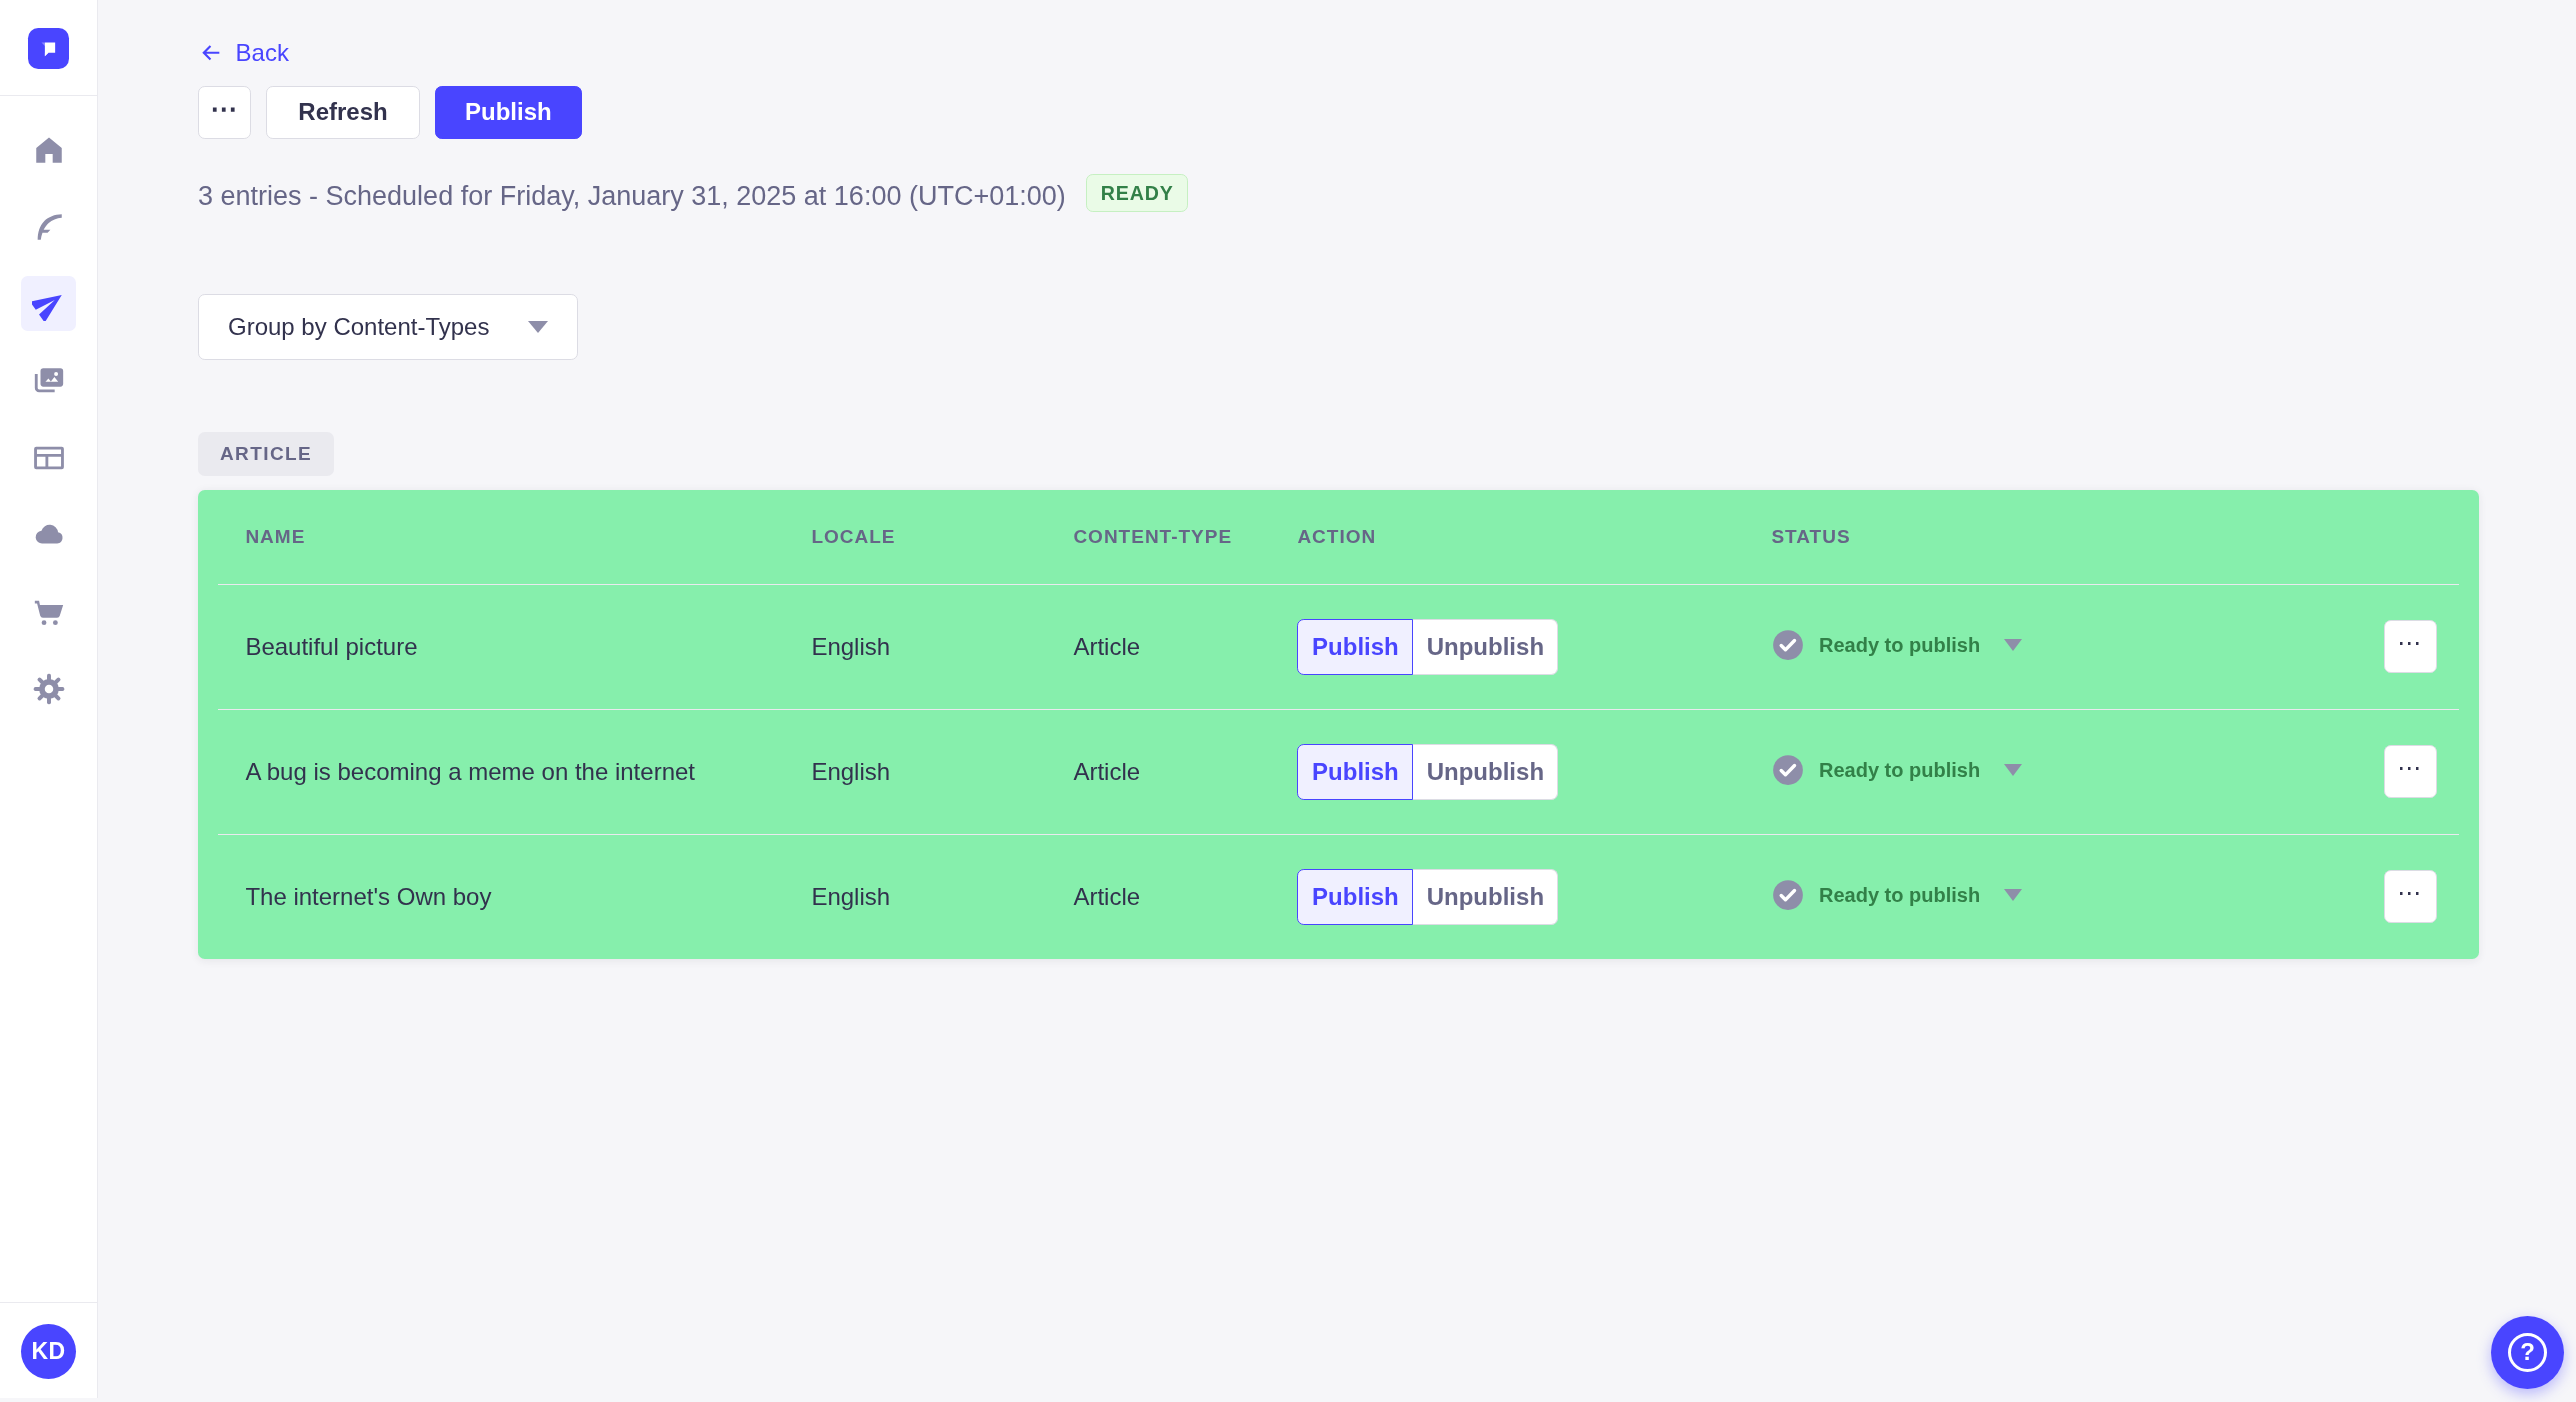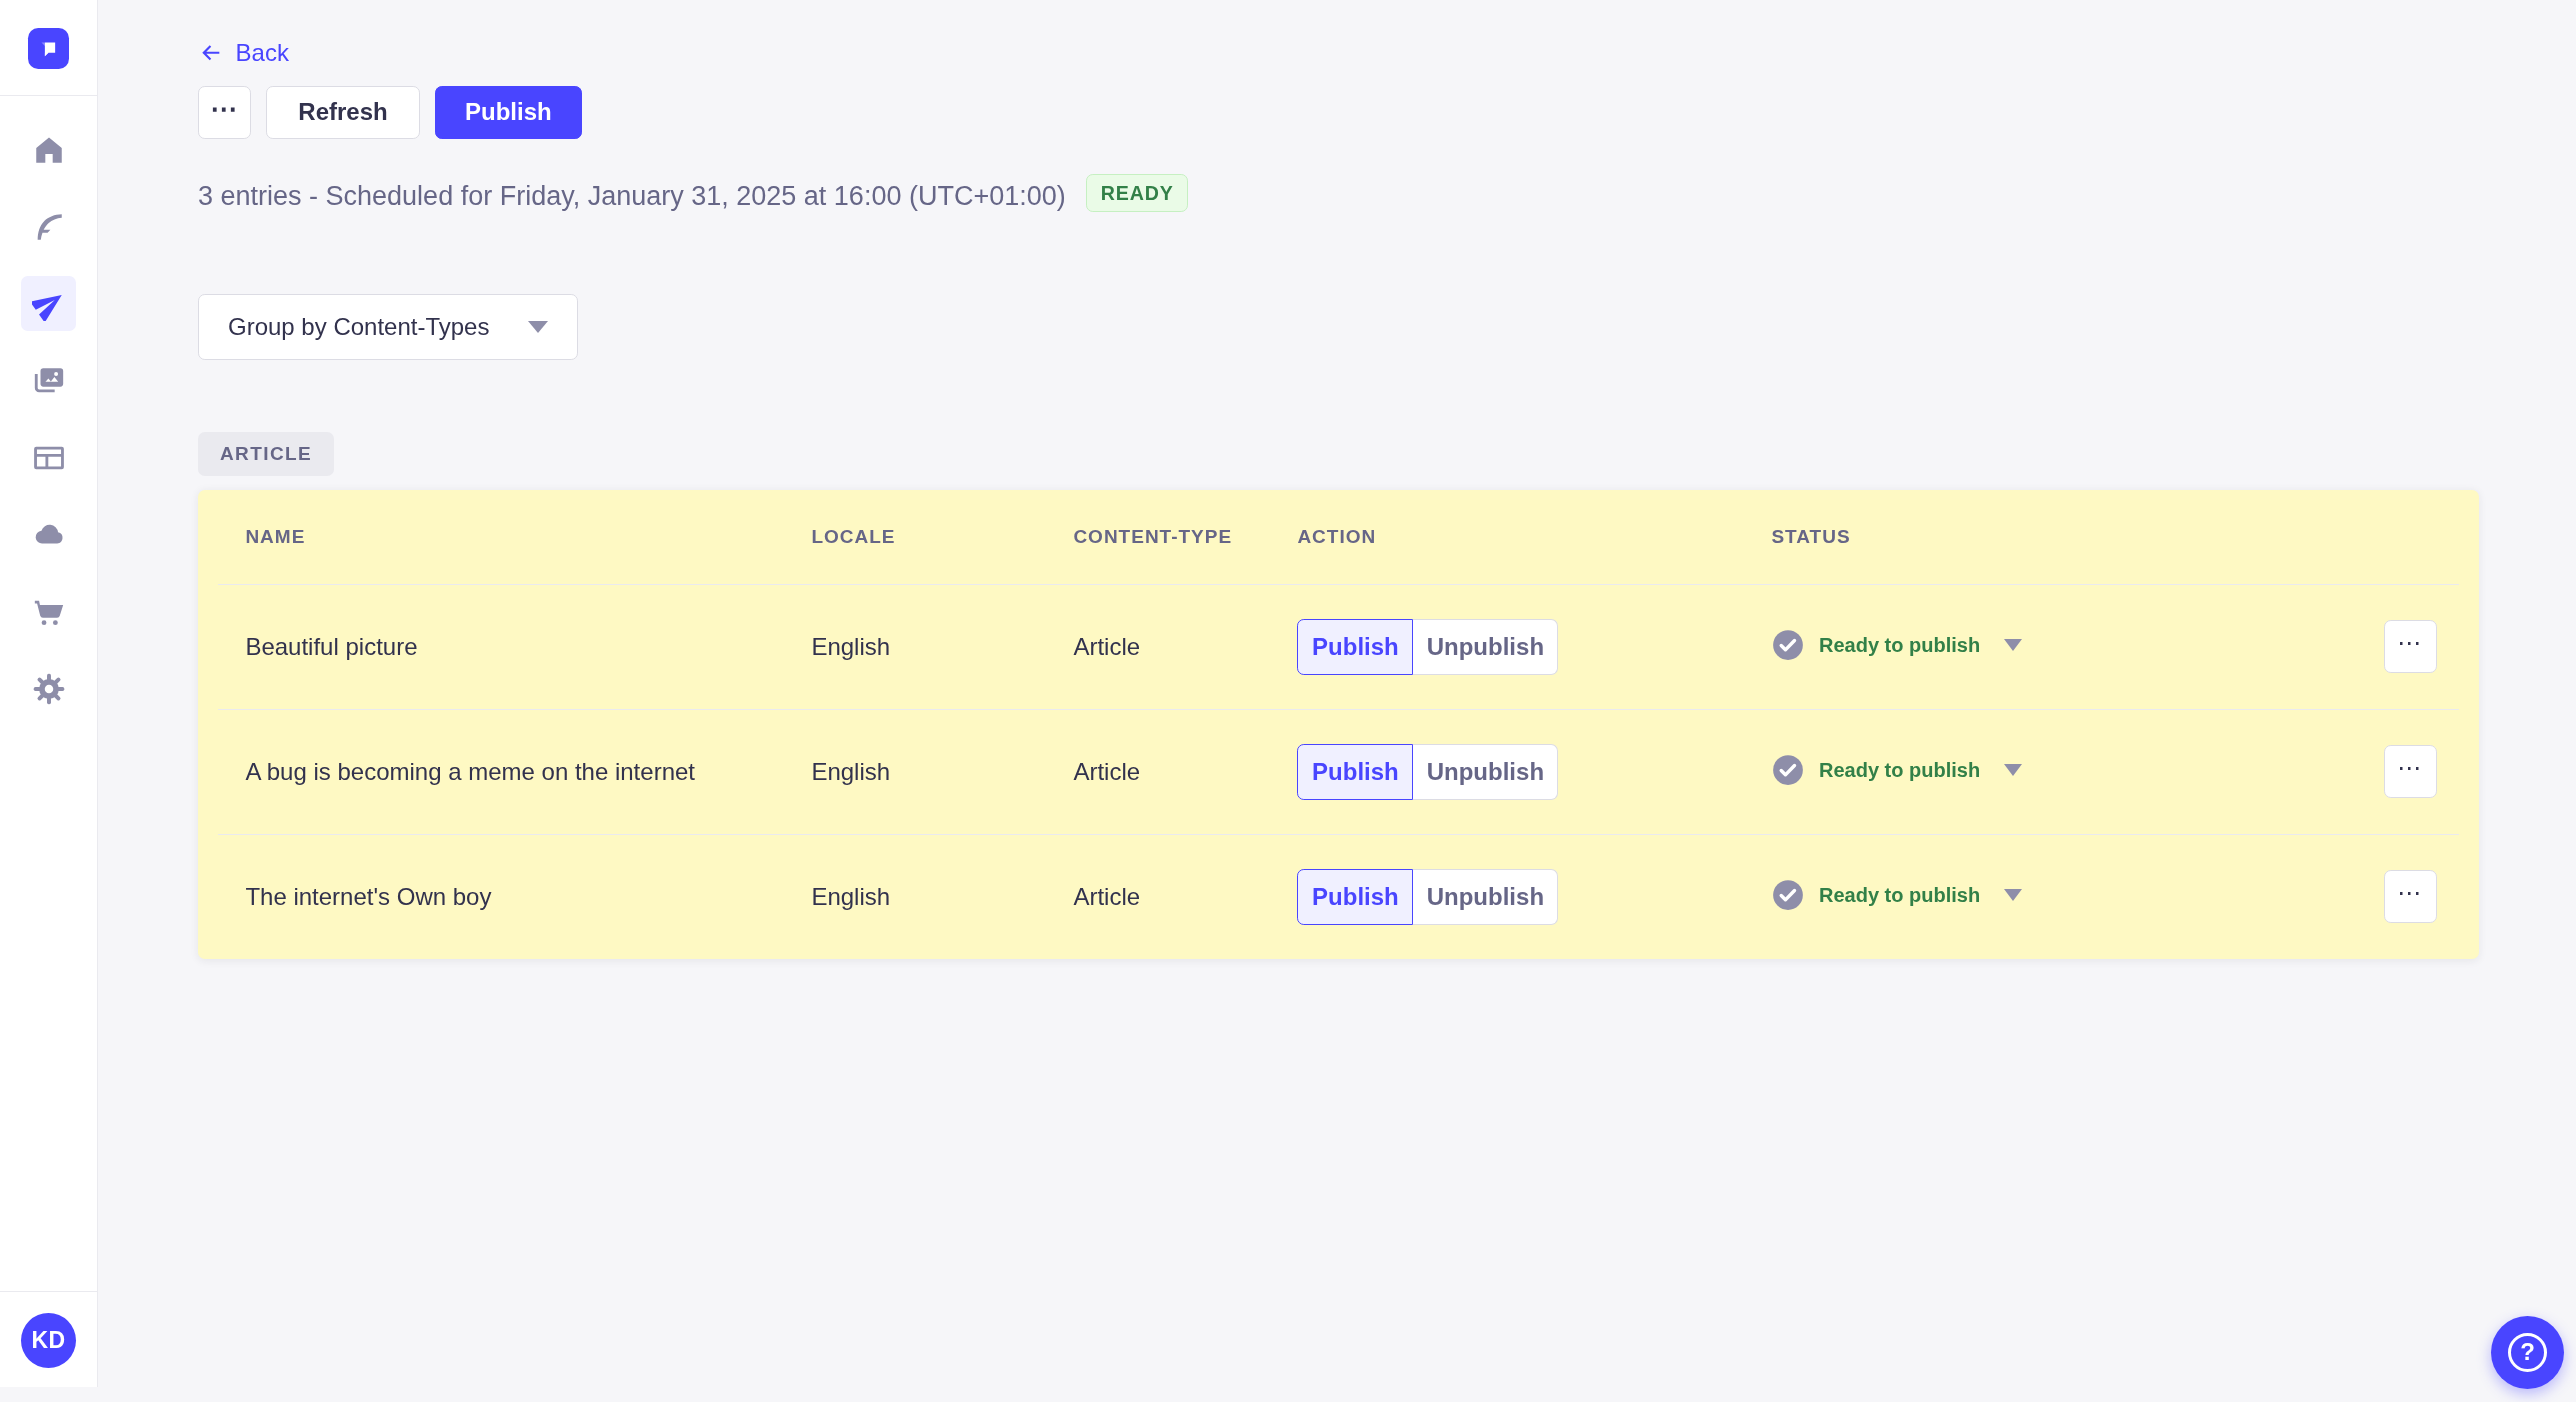--- a/index.html
+++ b/index.html
@@ -7,21 +7,21 @@
   body {
     background: #f6f6f9;
     font-family: "Liberation Sans", sans-serif;
     color: #32324d;
     overflow: hidden;
     position: relative;
   }
 
   
   .sidebar {
-    position: fixed; left: 0; top: 0; bottom: 15px;
+    position: fixed; left: 0; top: 0; bottom: 4px;
     width: 98px; background: #fff;
     border-right: 0.9px solid #eaeaef;
     display: flex; flex-direction: column; align-items: center;
     z-index: 10;
   }
   .logo {
     width: 41px; height: 41px; margin: 28px 0 25.6px;
     background: #4945ff; border-radius: 10.2px;
     display: flex; align-items: center; justify-content: center;
     cursor: pointer;
@@ -96,21 +96,21 @@
 
   .group-badge-row { margin-top: 72px; }
   .article-badge {
     display: inline-block; background: #eaeaef; color: #666687;
     font-size: 19px; font-weight: 700; letter-spacing: 1.4px;
     padding: 11px 22px; border-radius: 6.8px;
   }
 
   
   .card {
-    margin-top: 13.6px; background: #fef9c3; border-radius: 6.8px;
+    margin-top: 13.6px; background: #86efac; border-radius: 6.8px;
     box-shadow: 0 1.7px 8.5px rgba(33,33,52,.08);
   }
   .thead, .trow { display: flex; align-items: center; margin: 0 20.4px; }
   .thead { height: 94px; }
   .trow { height: 125px; border-top: 0.9px solid #eaeaef; }
   .c-name   { flex: 0 0 593px; padding-left: 27px; }
   .c-locale { flex: 0 0 221px; }
   .c-ctype  { flex: 0 0 224px; margin-left: 41px; }
   .c-action { flex: 0 0 474px; }
   .c-status { flex: 1 1 auto; }

